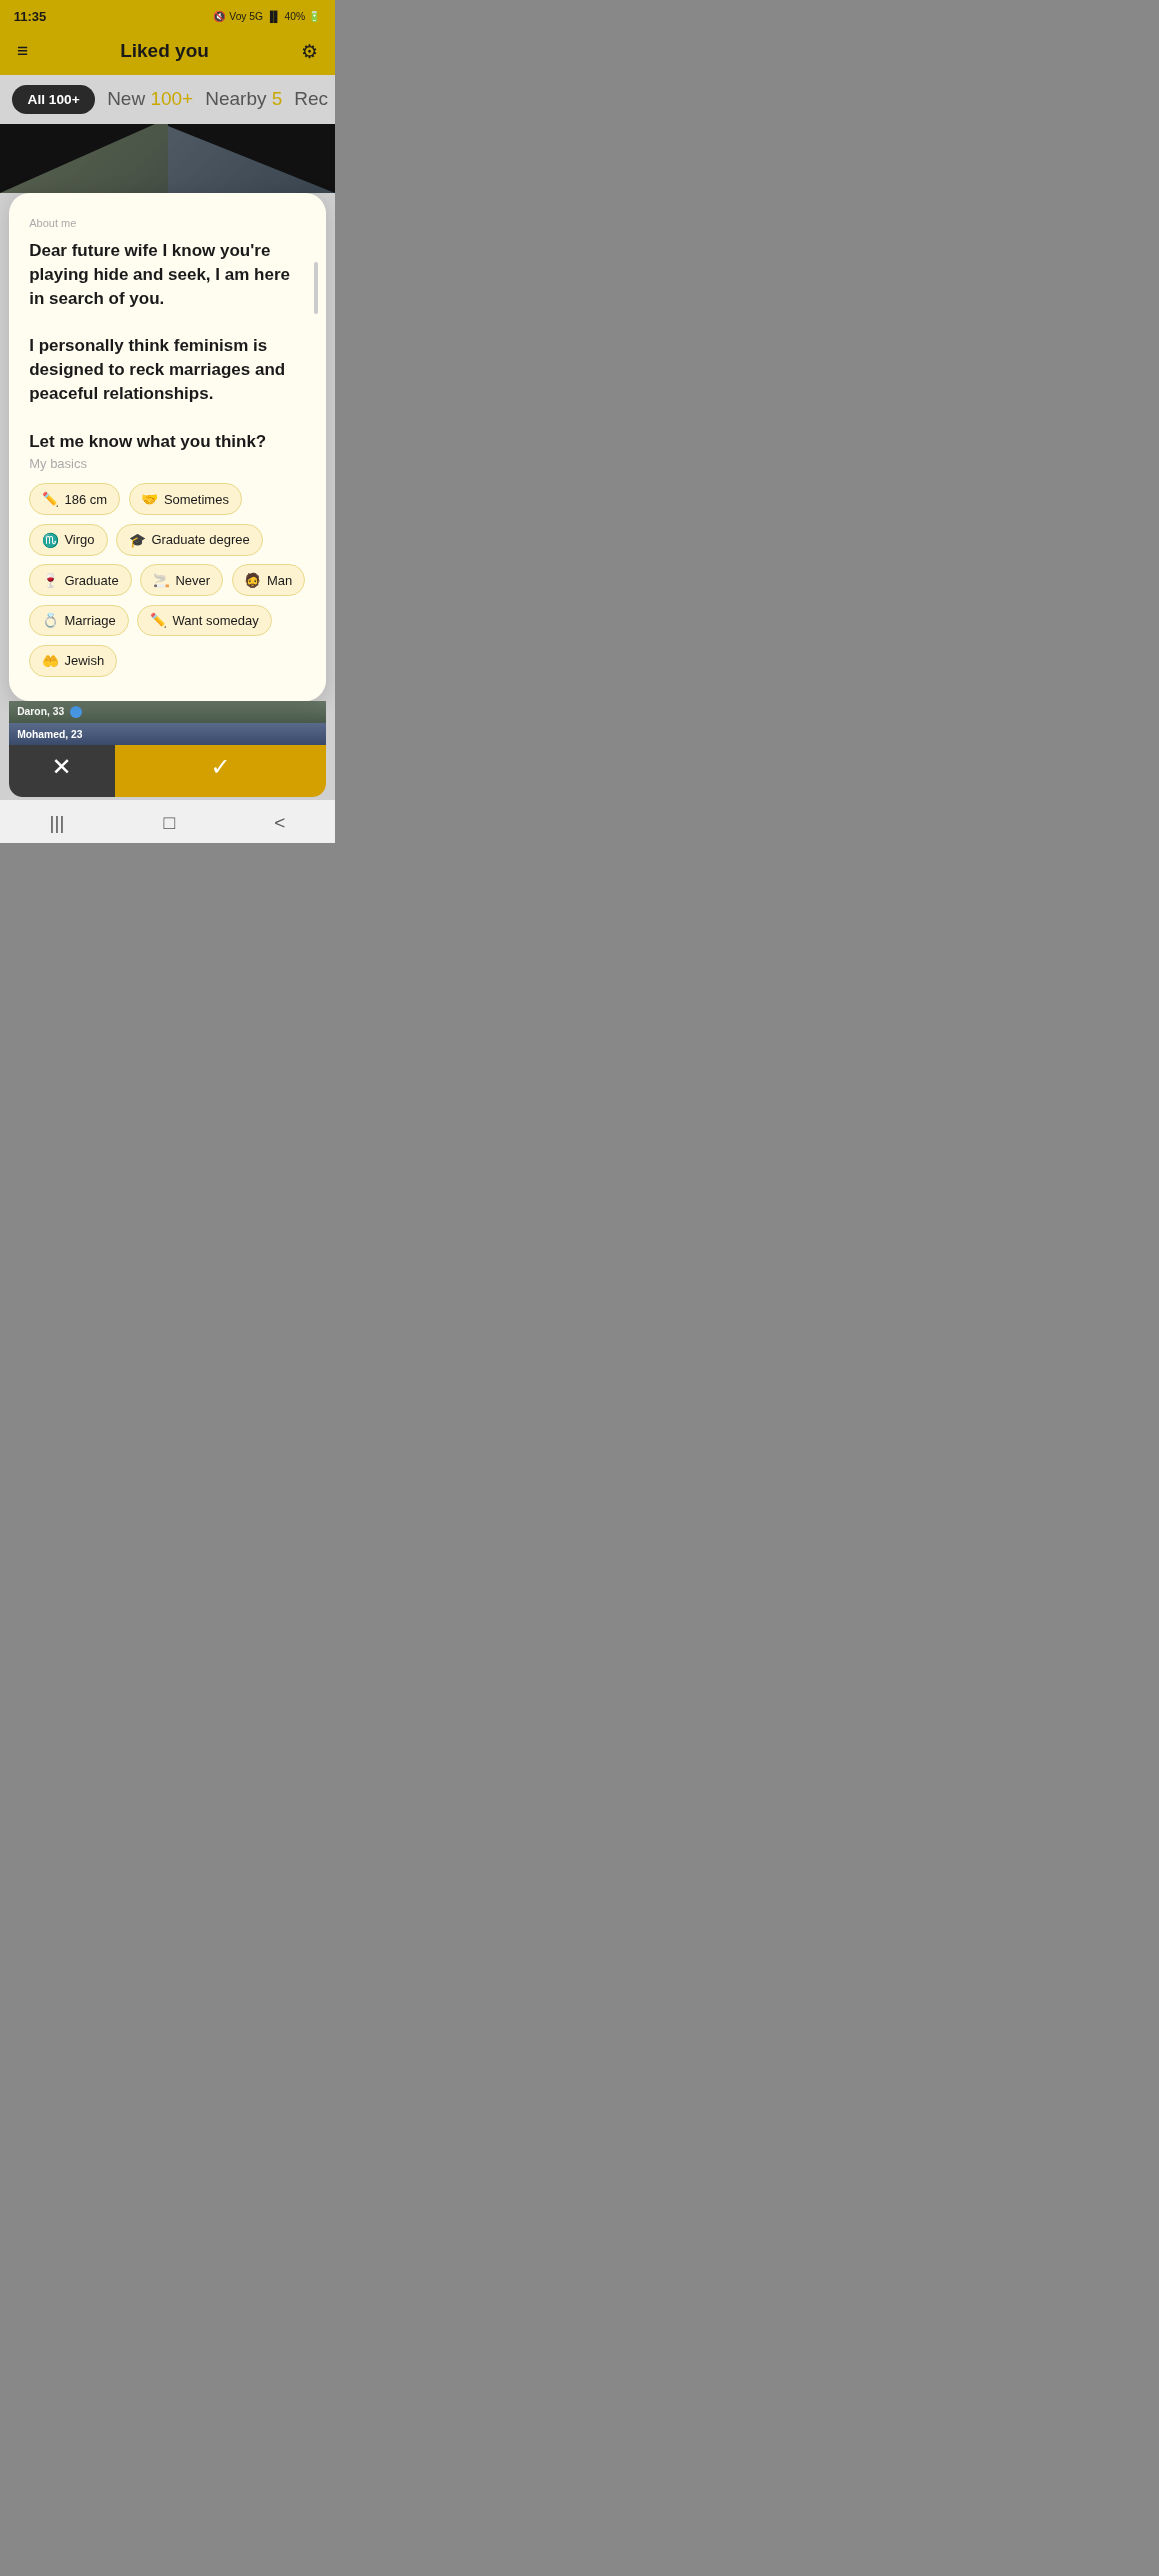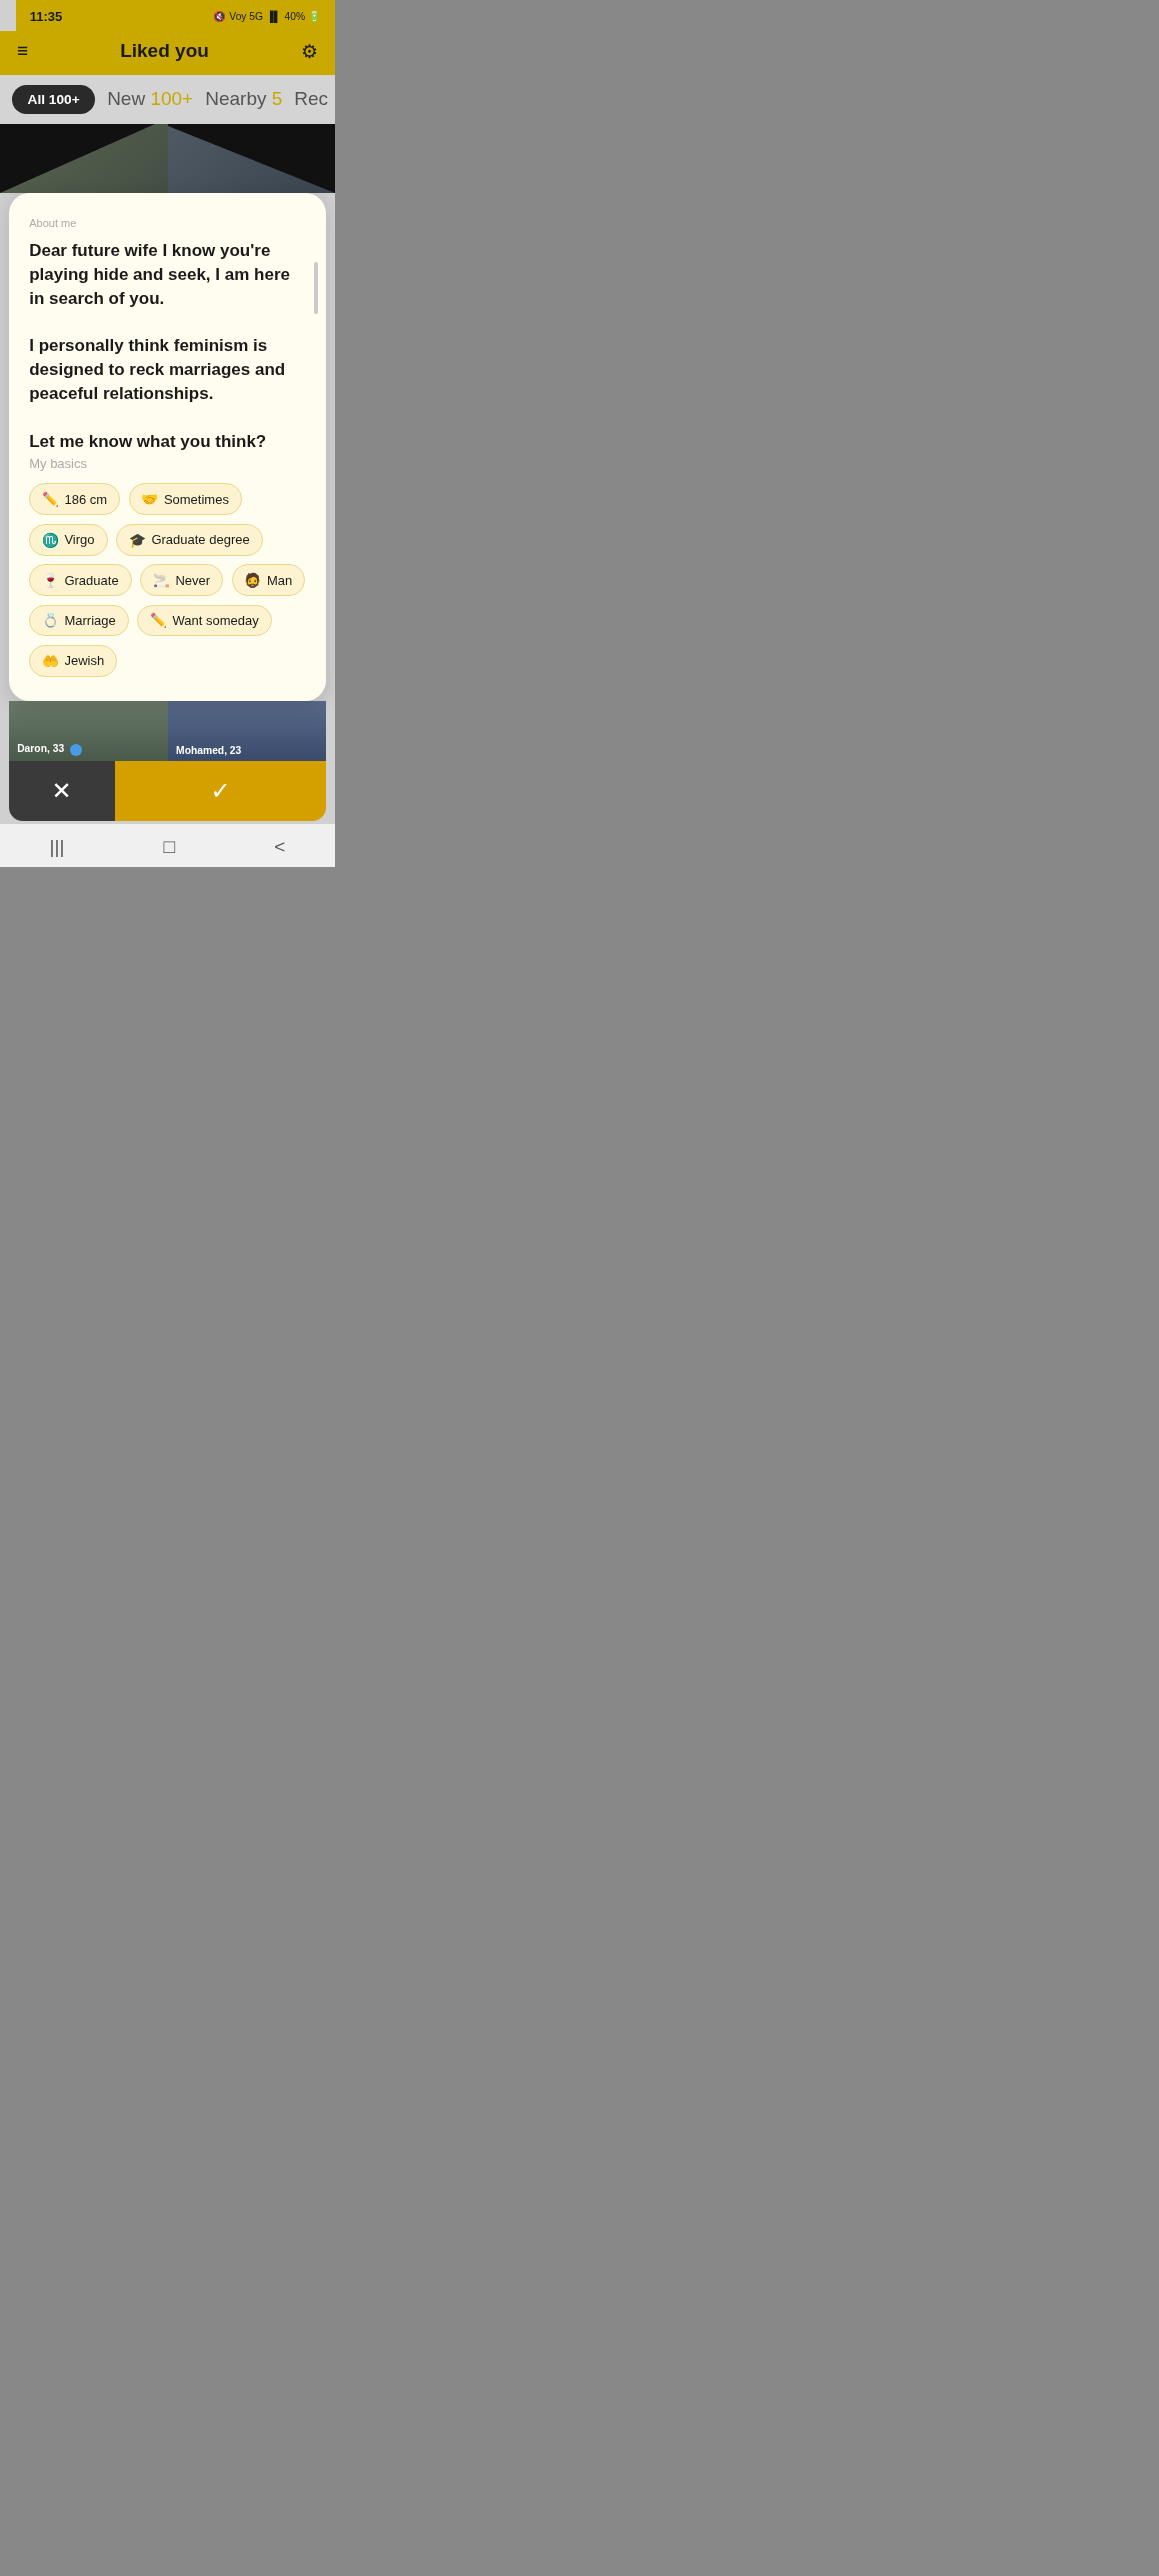--- a/index.html
+++ b/index.html
@@ -15,21 +15,20 @@
     }
 
     
     .status-bar {
       background: #c9a800;
       display: flex;
       justify-content: space-between;
       align-items: center;
       padding: 5.2px 13.7px 3.4px;
       height: 31px;
-      margin-left: 16px;
     }
     .status-time {
       font-size: 13px;
       font-weight: 600;
       color: #1a1a1a;
     }
     .status-icons {
       display: flex;
       align-items: center;
       gap: 3.4px;
@@ -195,22 +194,23 @@
       font-weight: 500;
     }
     .tag-icon {
       font-size: 13.7px;
     }
 
     
     .bottom-photos {
       background: #888;
       display: flex;
-      height: 60px;
+      height: 36px;
       margin: 0 8.6px;
+      flex-direction: column;
     }
     .bottom-photo-left {
       flex: 1;
       background: linear-gradient(to bottom, #6a7a6a, #4a5a4a);
       position: relative;
       display: flex;
       align-items: flex-end;
       padding: 5.2px 8.6px;
     }
     .bottom-photo-right {

